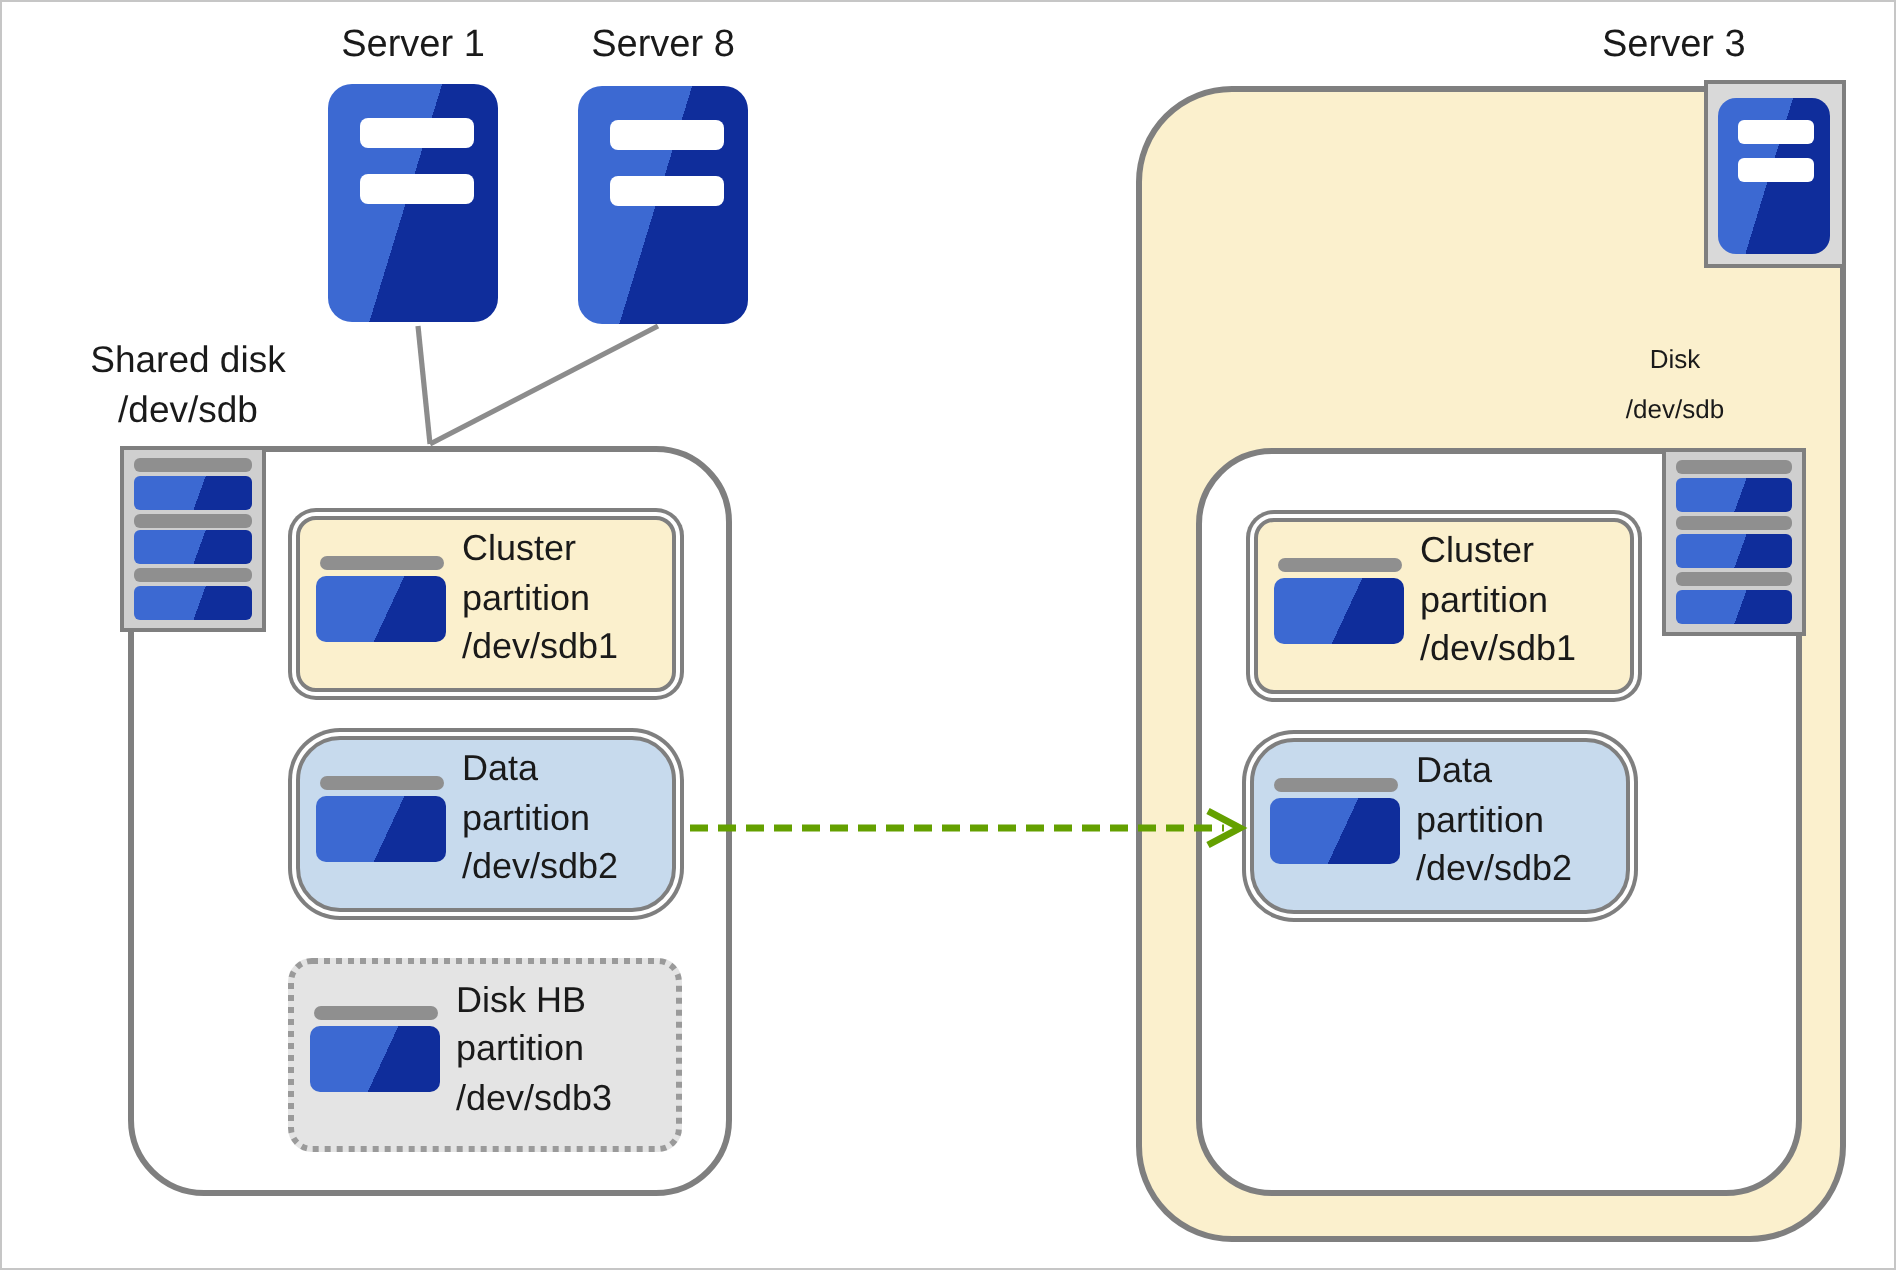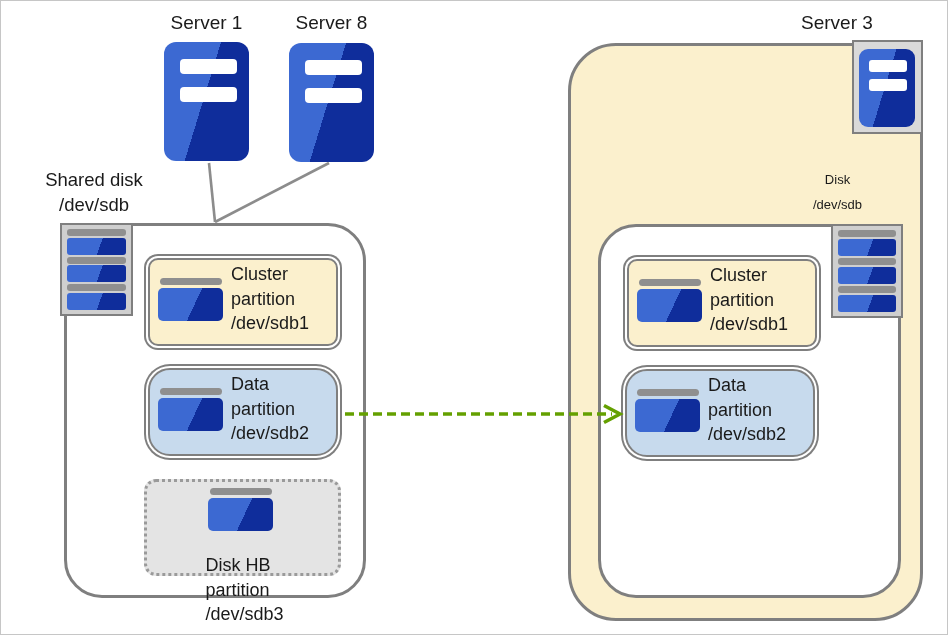--- a/index.html
+++ b/index.html
@@ -125,21 +125,21 @@
     <div class="part-icon">
       <div class="pbar"></div>
       <div class="pdisk"></div>
     </div>
     <div class="part-text">
       <div>Data</div>
       <div>partition</div>
       <div>/dev/sdb2</div>
     </div>
   </div>
-  <div class="part dotted" style="left:143px;top:478px;flex-direction:column;">
+  <div class="part dotted" style="left:143px;top:478px;">
     <div class="part-icon">
       <div class="pbar"></div>
       <div class="pdisk"></div>
     </div>
     <div class="part-text">
       <div>Disk HB</div>
       <div>partition</div>
       <div>/dev/sdb3</div>
     </div>
   </div>

